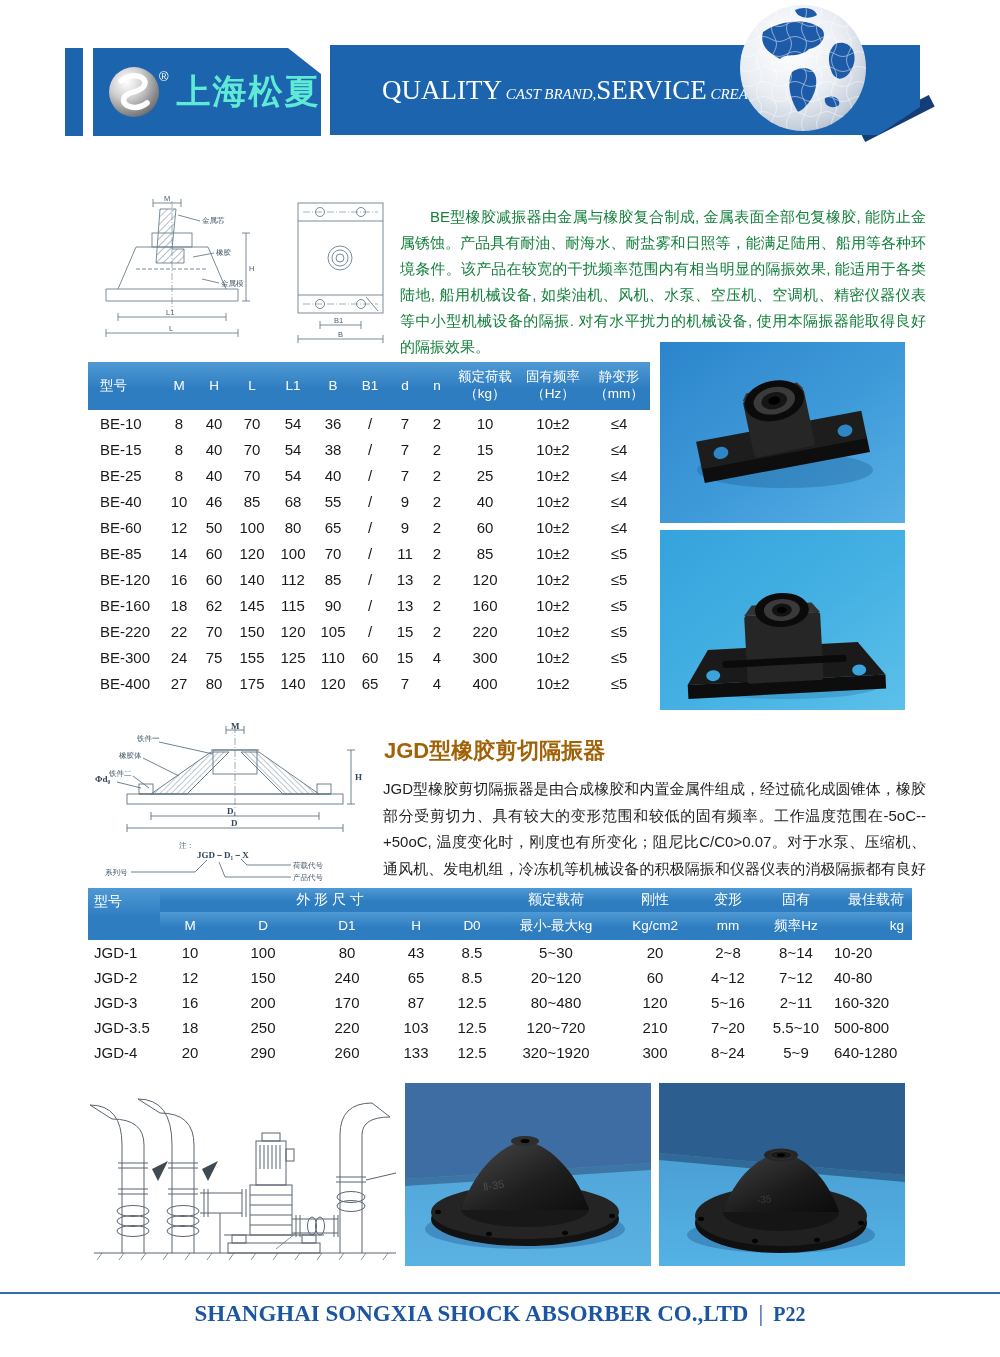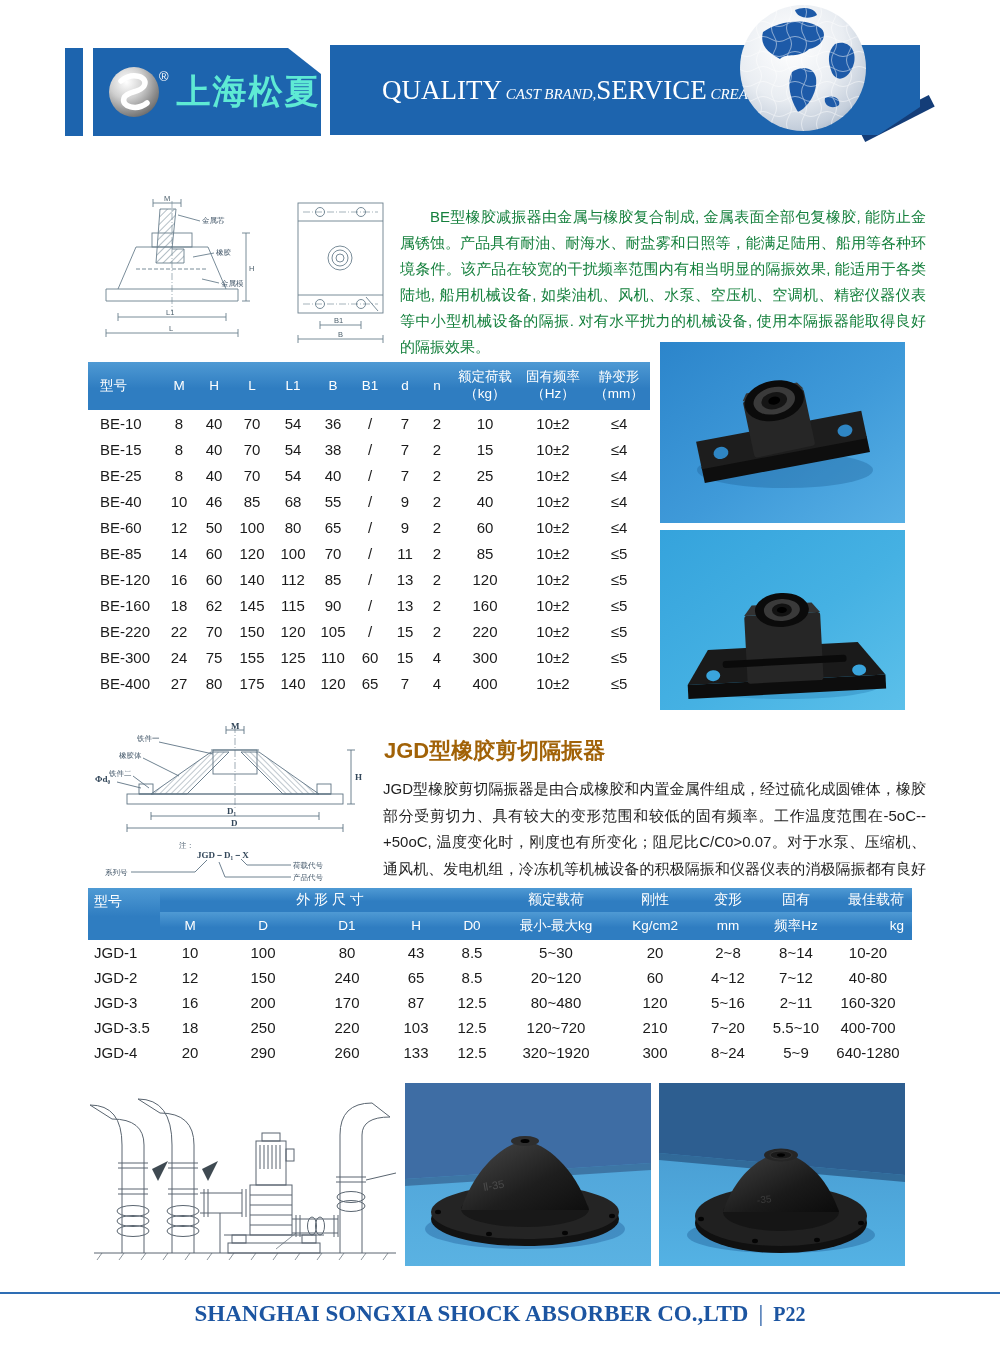--- a/index.html
+++ b/index.html
@@ -39,21 +39,21 @@
   .be-table-wrap { left:88px; top:362px; width:562px; }
   .be-table thead th { height:48px; }
   .be-table tbody td { height:26px; }
   .be-table th:first-child, .be-table td:first-child { text-align:left; padding-left:12px; }
   .jgd-table-wrap { left:88px; top:888px; width:824px; }
   .jgd-table thead tr.grow th { height:24px; font-size:14px; }
   .jgd-table thead tr.srow th { height:28px; }
   .jgd-table th.model { vertical-align:top; padding-top:5px; text-align:left; padding-left:6px; }
   .jgd-table tbody td { height:25px; }
   .jgd-table td:first-child { text-align:left; padding-left:6px; }
-  .jgd-table td:last-child { text-align:center; padding-right:10px; }
+  .jgd-table td:last-child { text-align:left; padding-right:10px; }
   .jgd-table th:last-child { text-align:right; padding-right:8px; }
 
   
   .be-drawing { left:98px; top:193px; width:296px; height:152px; }
   .jgd-drawing { left:95px; top:722px; width:282px; height:160px; }
   .pump-drawing { left:88px; top:1085px; width:315px; height:180px; }
   .be-photo-1 { left:660px; top:342px; width:245px; height:181px; }
   .be-photo-2 { left:660px; top:530px; width:245px; height:180px; }
   .jgd-photo-1 { left:405px; top:1083px; width:246px; height:183px; }
   .jgd-photo-2 { left:659px; top:1083px; width:246px; height:183px; }
@@ -596,21 +596,21 @@
             <td>JGD-3.5</td>
             <td>18</td>
             <td>250</td>
             <td>220</td>
             <td>103</td>
             <td>12.5</td>
             <td>120~720</td>
             <td>210</td>
             <td>7~20</td>
             <td>5.5~10</td>
-            <td>400-700</td>
+            <td>500-800</td>
           </tr>
           <tr>
             <td>JGD-4</td>
             <td>20</td>
             <td>290</td>
             <td>260</td>
             <td>133</td>
             <td>12.5</td>
             <td>320~1920</td>
             <td>300</td>

